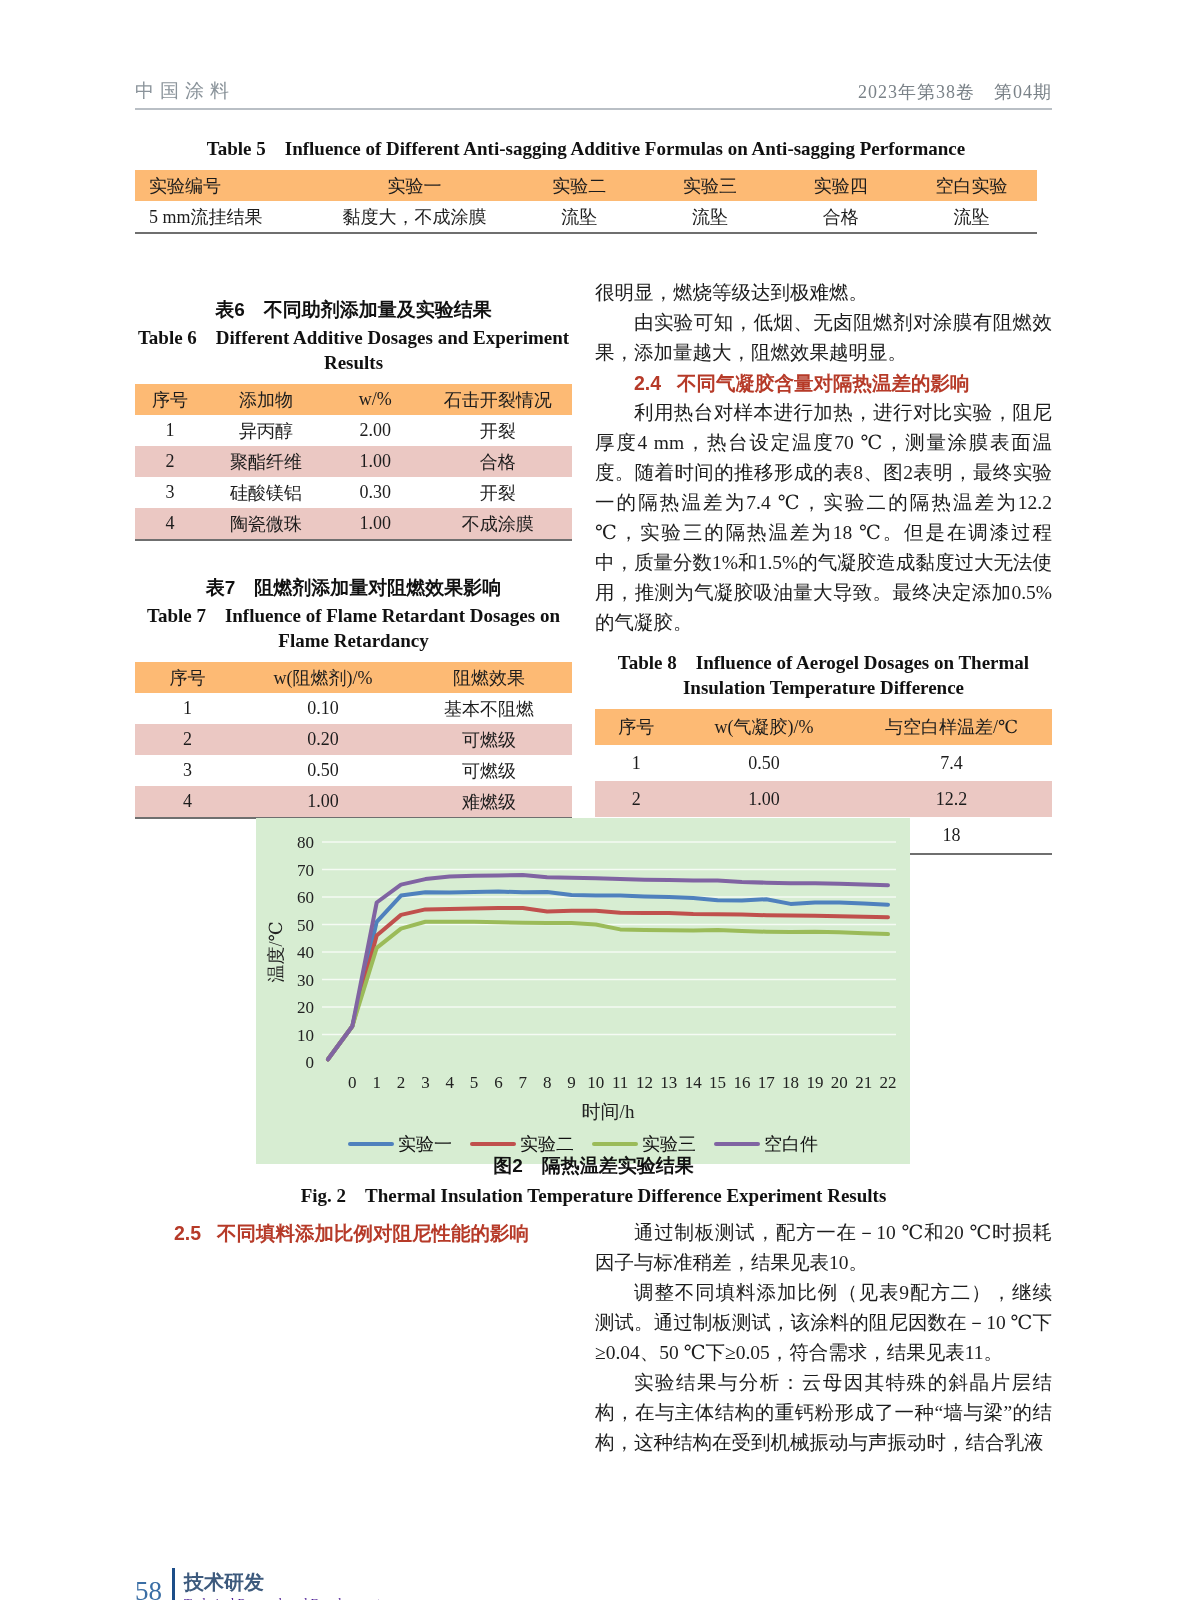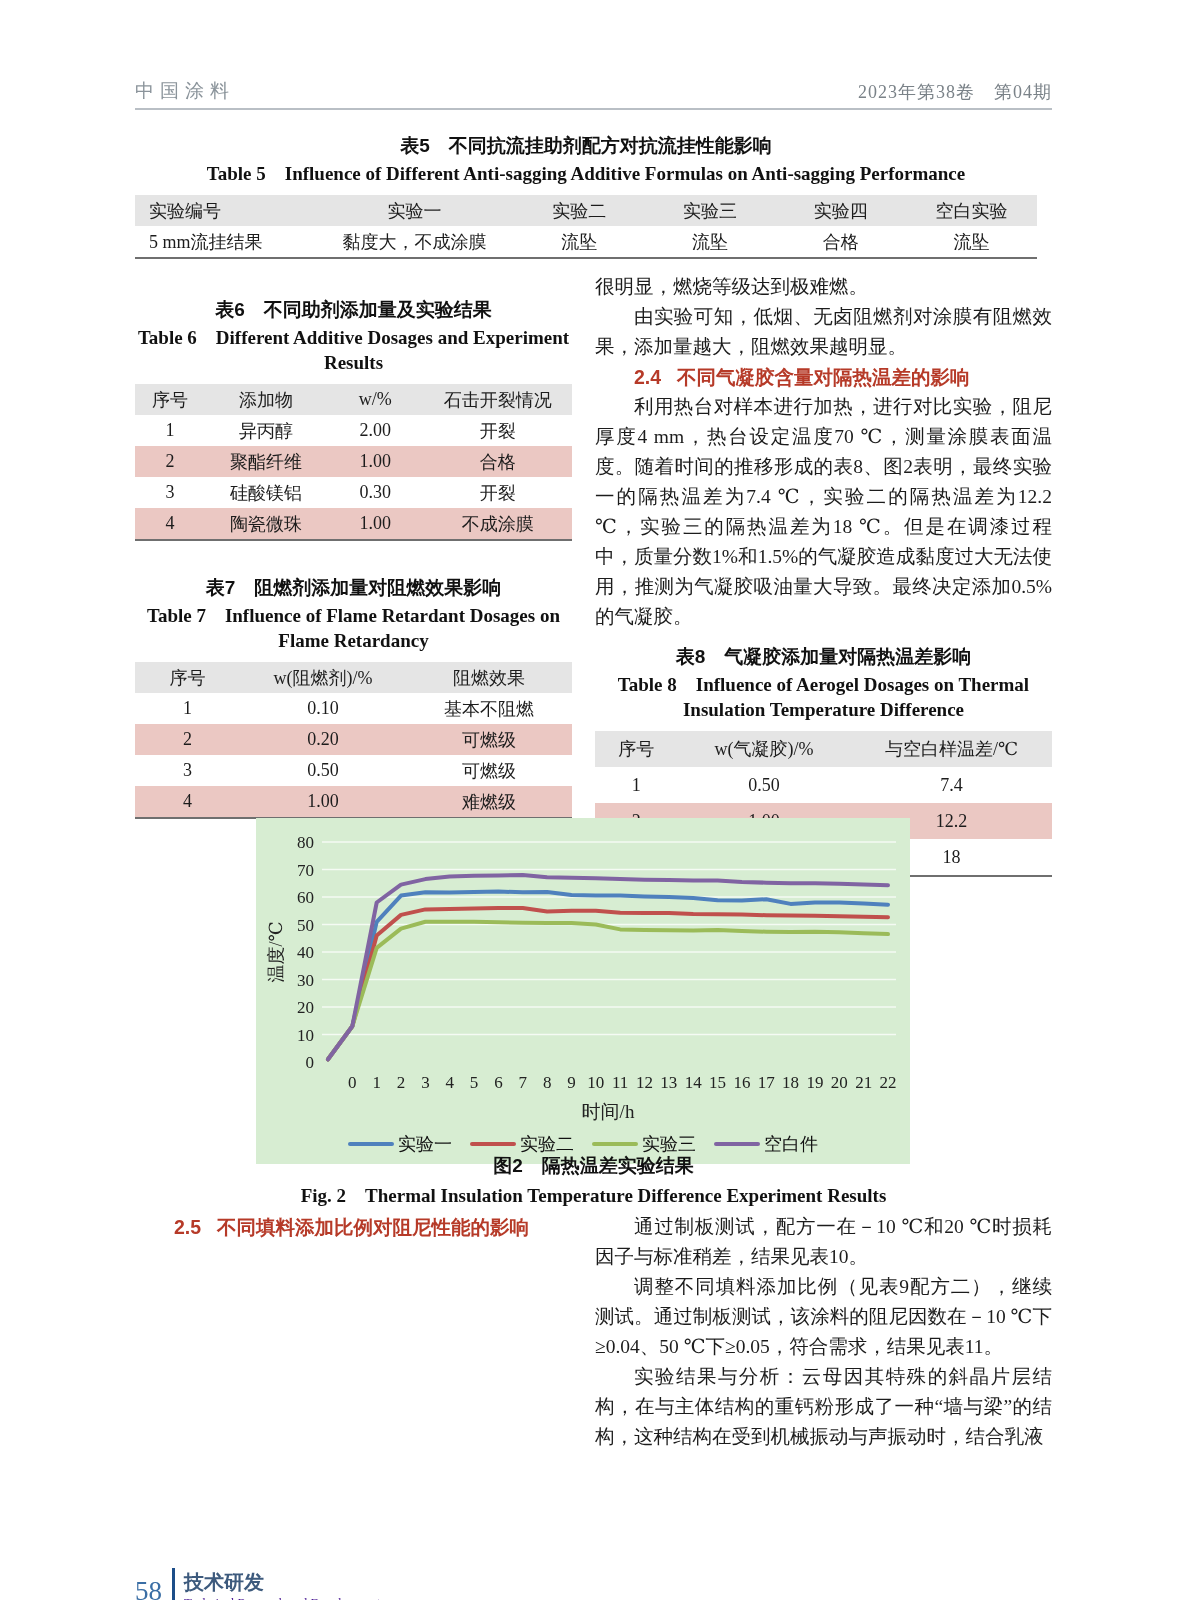--- a/index.html
+++ b/index.html
@@ -18,26 +18,26 @@
   
   .tcap-cn{font-family:"Liberation Sans","DejaVu Sans",sans-serif;font-weight:bold;
            font-size:19px;text-align:center;line-height:25px;color:#111;}
   .tcap-en{font-weight:bold;font-size:19px;text-align:center;line-height:25px;color:#111;margin-top:3px;}
 
   
   table.paper{border-collapse:collapse;width:100%;margin-top:9px;
               border-bottom:2px solid #6f6f6f;font-size:18px;}
   table.paper th,table.paper td{padding:3px 4px;height:25px;text-align:center;
               font-weight:normal;white-space:nowrap;}
-  table.paper thead tr{background:#e5e5e5;}
+  table.paper thead tr{background:#fdba74;}
   table.paper tbody tr.alt{background:#ebc8c3;}
   table.paper .cell-left{text-align:left;padding-left:14px;}
 
   
-  .bodytext{font-size:19.5px;line-height:30px;text-align:justify;}
+  .bodytext{font-size:19.5px;line-height:30px;text-align:justify;margin-top:6px;}
   .bodytext p{margin:0;text-indent:2em;}
   .bodytext p.noindent{text-indent:0;}
   .sechead{font-family:"Liberation Sans","DejaVu Sans",sans-serif;font-weight:bold;
            color:#b63a28;font-size:19.5px;line-height:30px;margin:0;}
   .sechead .secno{margin-right:16px;}
 
   
   .chartbox{background:#d7edd2;padding:10px 6px 8px 6px;}
   .legendrow{display:flex;justify-content:center;align-items:center;margin-top:2px;height:24px;}
   .legenditem{display:flex;align-items:center;margin:0 9px;}
@@ -59,21 +59,20 @@
   svg text{font-family:"Liberation Serif","DejaVu Serif",serif;}
 </style>
 </head>
 <body>
 
 <div class="abs runhead-left">中国涂料</div>
 <div class="abs runhead-right">2023年第38卷　第04期</div>
 <div class="abs runhead-rule"></div>
 
 <div class="abs" style="left:135px;top:133px;width:902px;">
-  <div class="tcap-cn">表5　不同抗流挂助剂配方对抗流挂性能影响</div>
   <div class="tcap-en">Table 5　Influence of Different Anti-sagging Additive Formulas on Anti-sagging Performance</div>
   <table class="paper">
       <colgroup>
         <col style="width: 20%;">
         <col style="width: 22%;">
         <col style="width: 14.5%;">
         <col style="width: 14.5%;">
         <col style="width: 14.5%;">
         <col style="width: 14.5%;">
       </colgroup>
@@ -187,21 +186,20 @@
       </tbody>
     </table>
 </div>
 
 <div class="abs bodytext" style="left:595px;top:272px;width:457px;">
   <p class="noindent">很明显，燃烧等级达到极难燃。</p>
   <p>由实验可知，低烟、无卤阻燃剂对涂膜有阻燃效果，添加量越大，阻燃效果越明显。</p>
   <p class="sechead"><span class="secno">2.4</span><span>不同气凝胶含量对隔热温差的影响</span></p>
   <p>利用热台对样本进行加热，进行对比实验，阻尼厚度4 mm，热台设定温度70 ℃，测量涂膜表面温度。随着时间的推移形成的表8、图2表明，最终实验一的隔热温差为7.4 ℃，实验二的隔热温差为12.2 ℃，实验三的隔热温差为18 ℃。但是在调漆过程中，质量分数1%和1.5%的气凝胶造成黏度过大无法使用，推测为气凝胶吸油量大导致。最终决定添加0.5%的气凝胶。</p>
   <div style="margin-top:12px;">
-    <div class="tcap-cn">表8　气凝胶添加量对隔热温差影响</div>
     <div class="tcap-en">Table 8　Influence of Aerogel Dosages on Thermal Insulation Temperature Difference</div>
     <table class="paper">
         <colgroup>
           <col style="width: 18%;">
           <col style="width: 38%;">
           <col style="width: 44%;">
         </colgroup>
         <thead>
           <tr>
             <th>序号</th>

